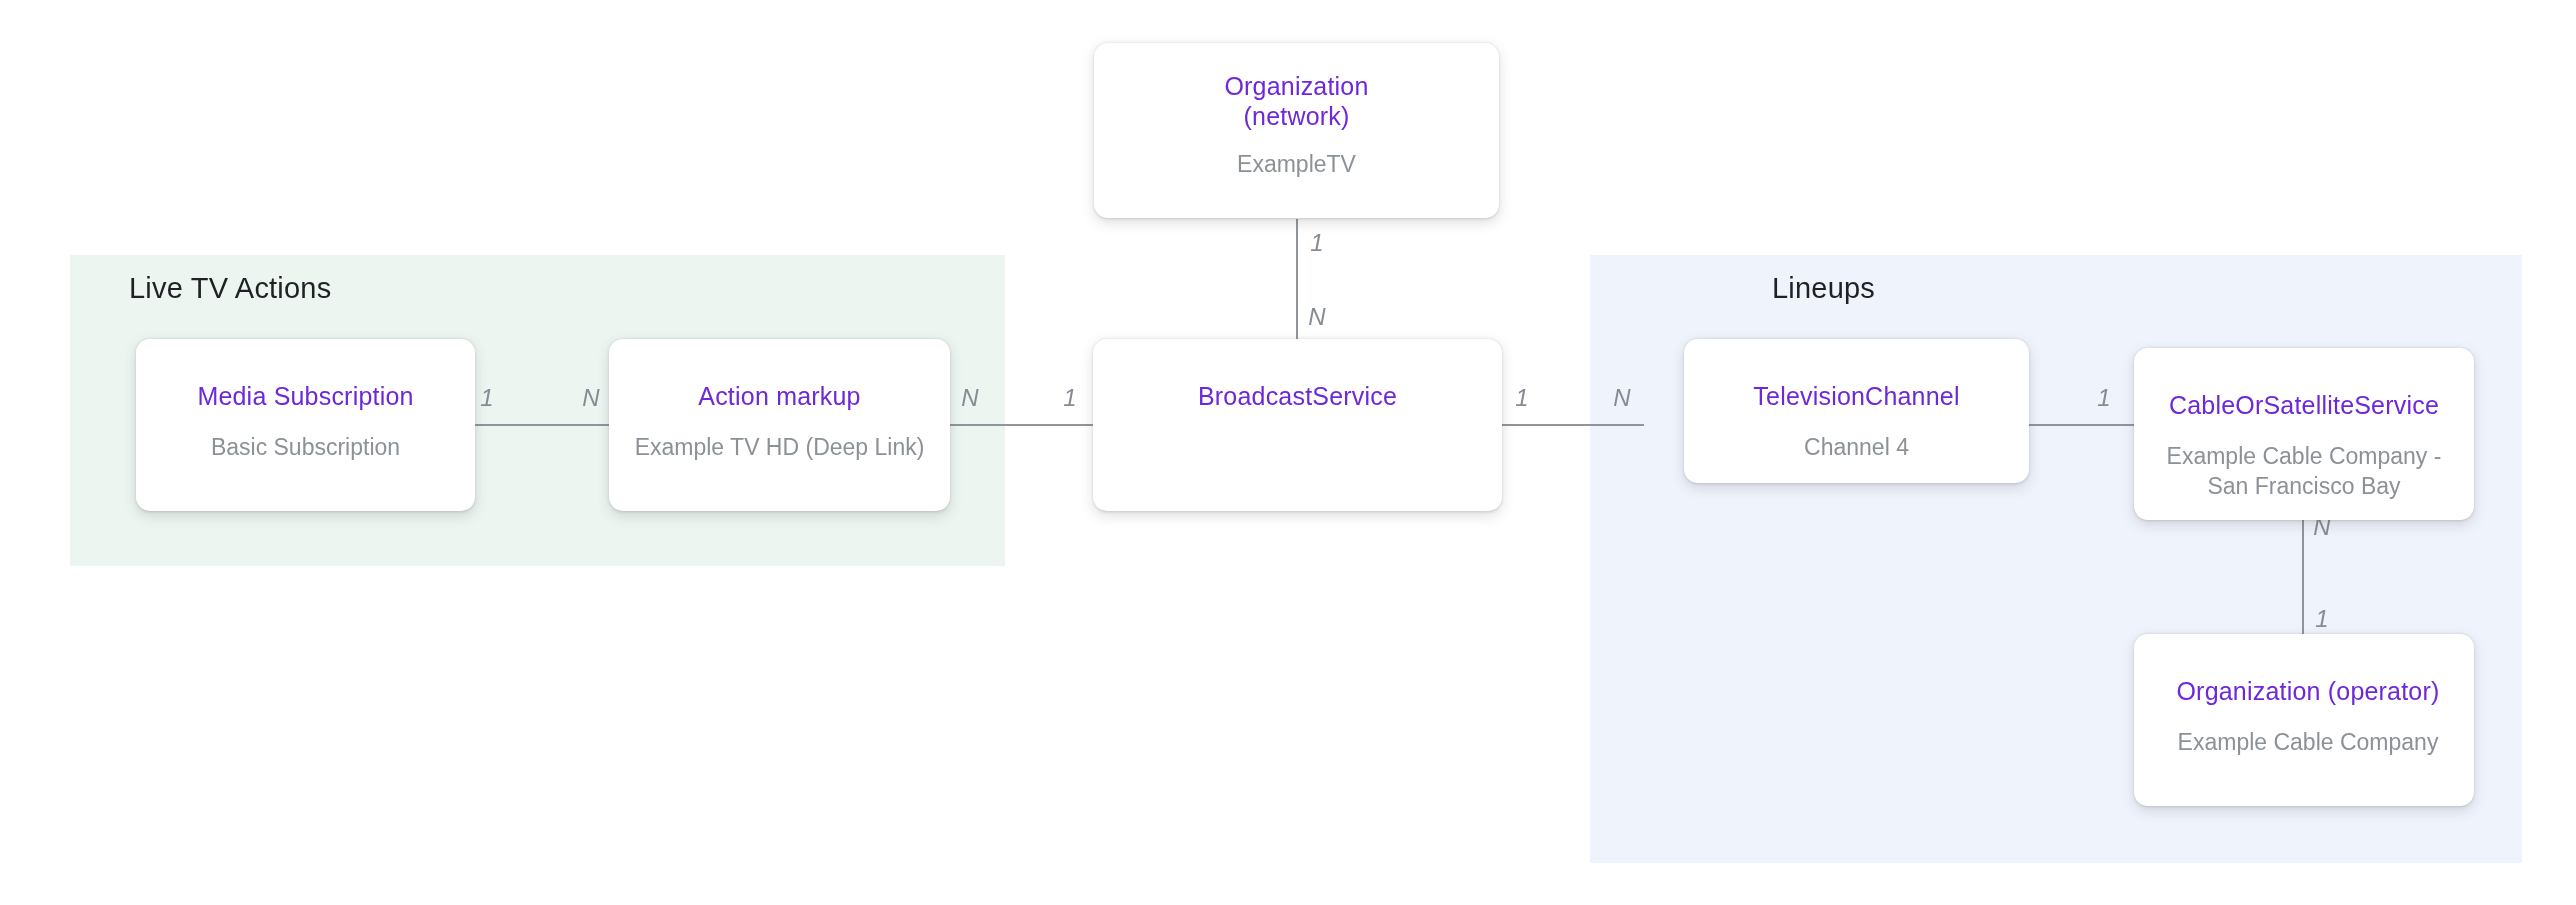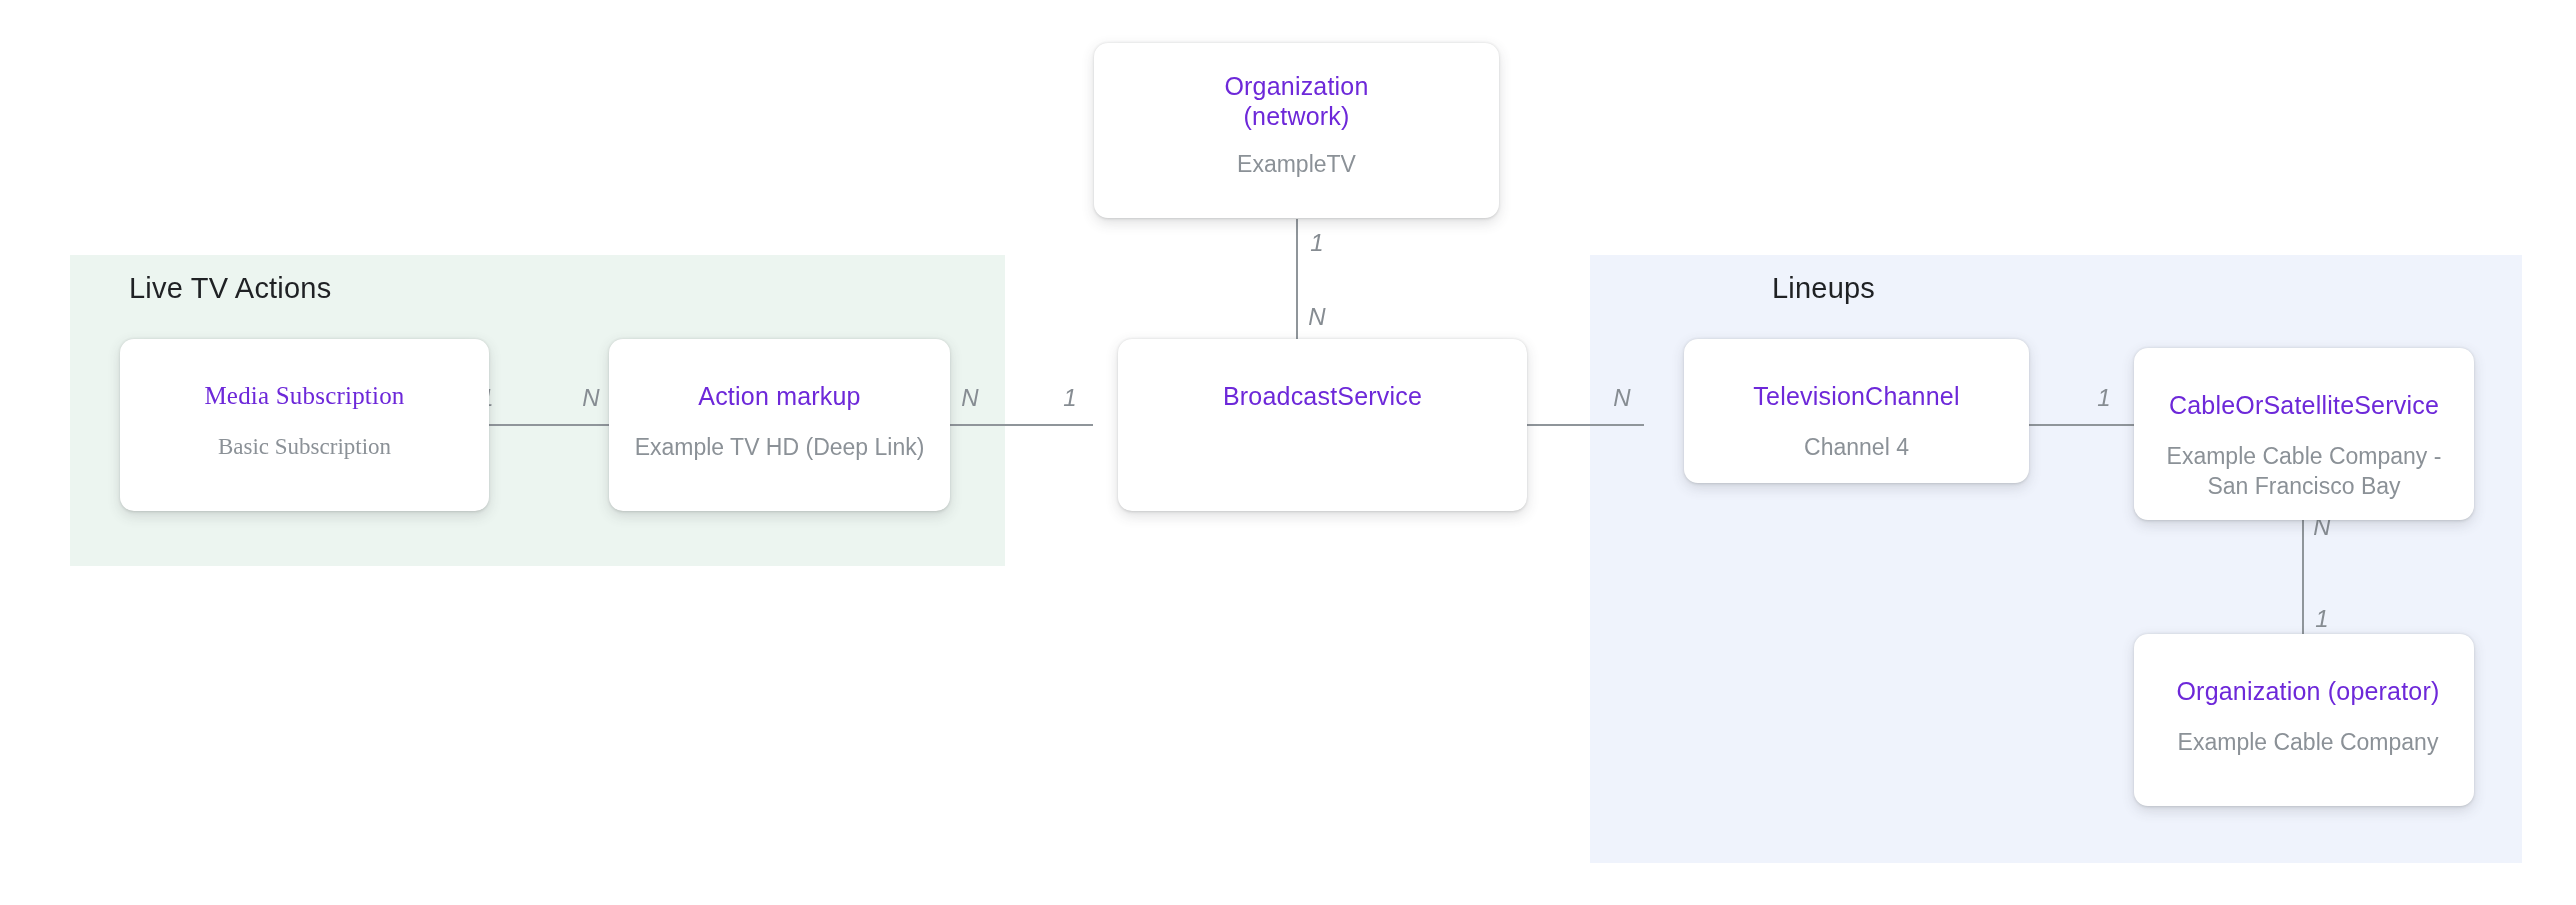--- a/index.html
+++ b/index.html
@@ -46,23 +46,23 @@
   }
   .node-sub {
     font-size: 23px;
     line-height: 30px;
     color: #8b9197;
     margin-top: 21px;
   }
   .node.two-line-title .node-sub { margin-top: 17.7px; }
 
   #node-org-network        { left: 1094px; top: 43px;  width: 405px; height: 175px; }
-  #node-media-subscription { left: 120px;  top: 339px; width: 369px; height: 172px; font-family: Liberation Serif, serif; }
+  #node-media-subscription { left: 136px;  top: 339px; width: 339px; height: 172px; }
   #node-action-markup      { left: 609px;  top: 339px; width: 341px; height: 172px; }
-  #node-broadcast-service  { left: 1093px; top: 339px; width: 409px; height: 172px; margin-left: 25px; }
+  #node-broadcast-service  { left: 1093px; top: 339px; width: 409px; height: 172px; }
   #node-television-channel { left: 1684px; top: 339px; width: 345px; height: 144px; }
   #node-cable-satellite    { left: 2134px; top: 339px; width: 340px; height: 172px; margin-top: 9px; }
   #node-org-operator       { left: 2134px; top: 634px; width: 340px; height: 172px; padding-left: 8px; }
 
   .h-line, .v-line { position: absolute; background: #8f959a; }
   .h-line { height: 1.8px; }
   .v-line { width: 1.8px; }
   #edge-media-action      { left: 467px;  top: 424px; width: 142px; }
   #edge-action-broadcast  { left: 950px; top: 424px; width: 143px; }
   #edge-broadcast-tv      { left: 1502px; top: 424px; width: 142px; }

